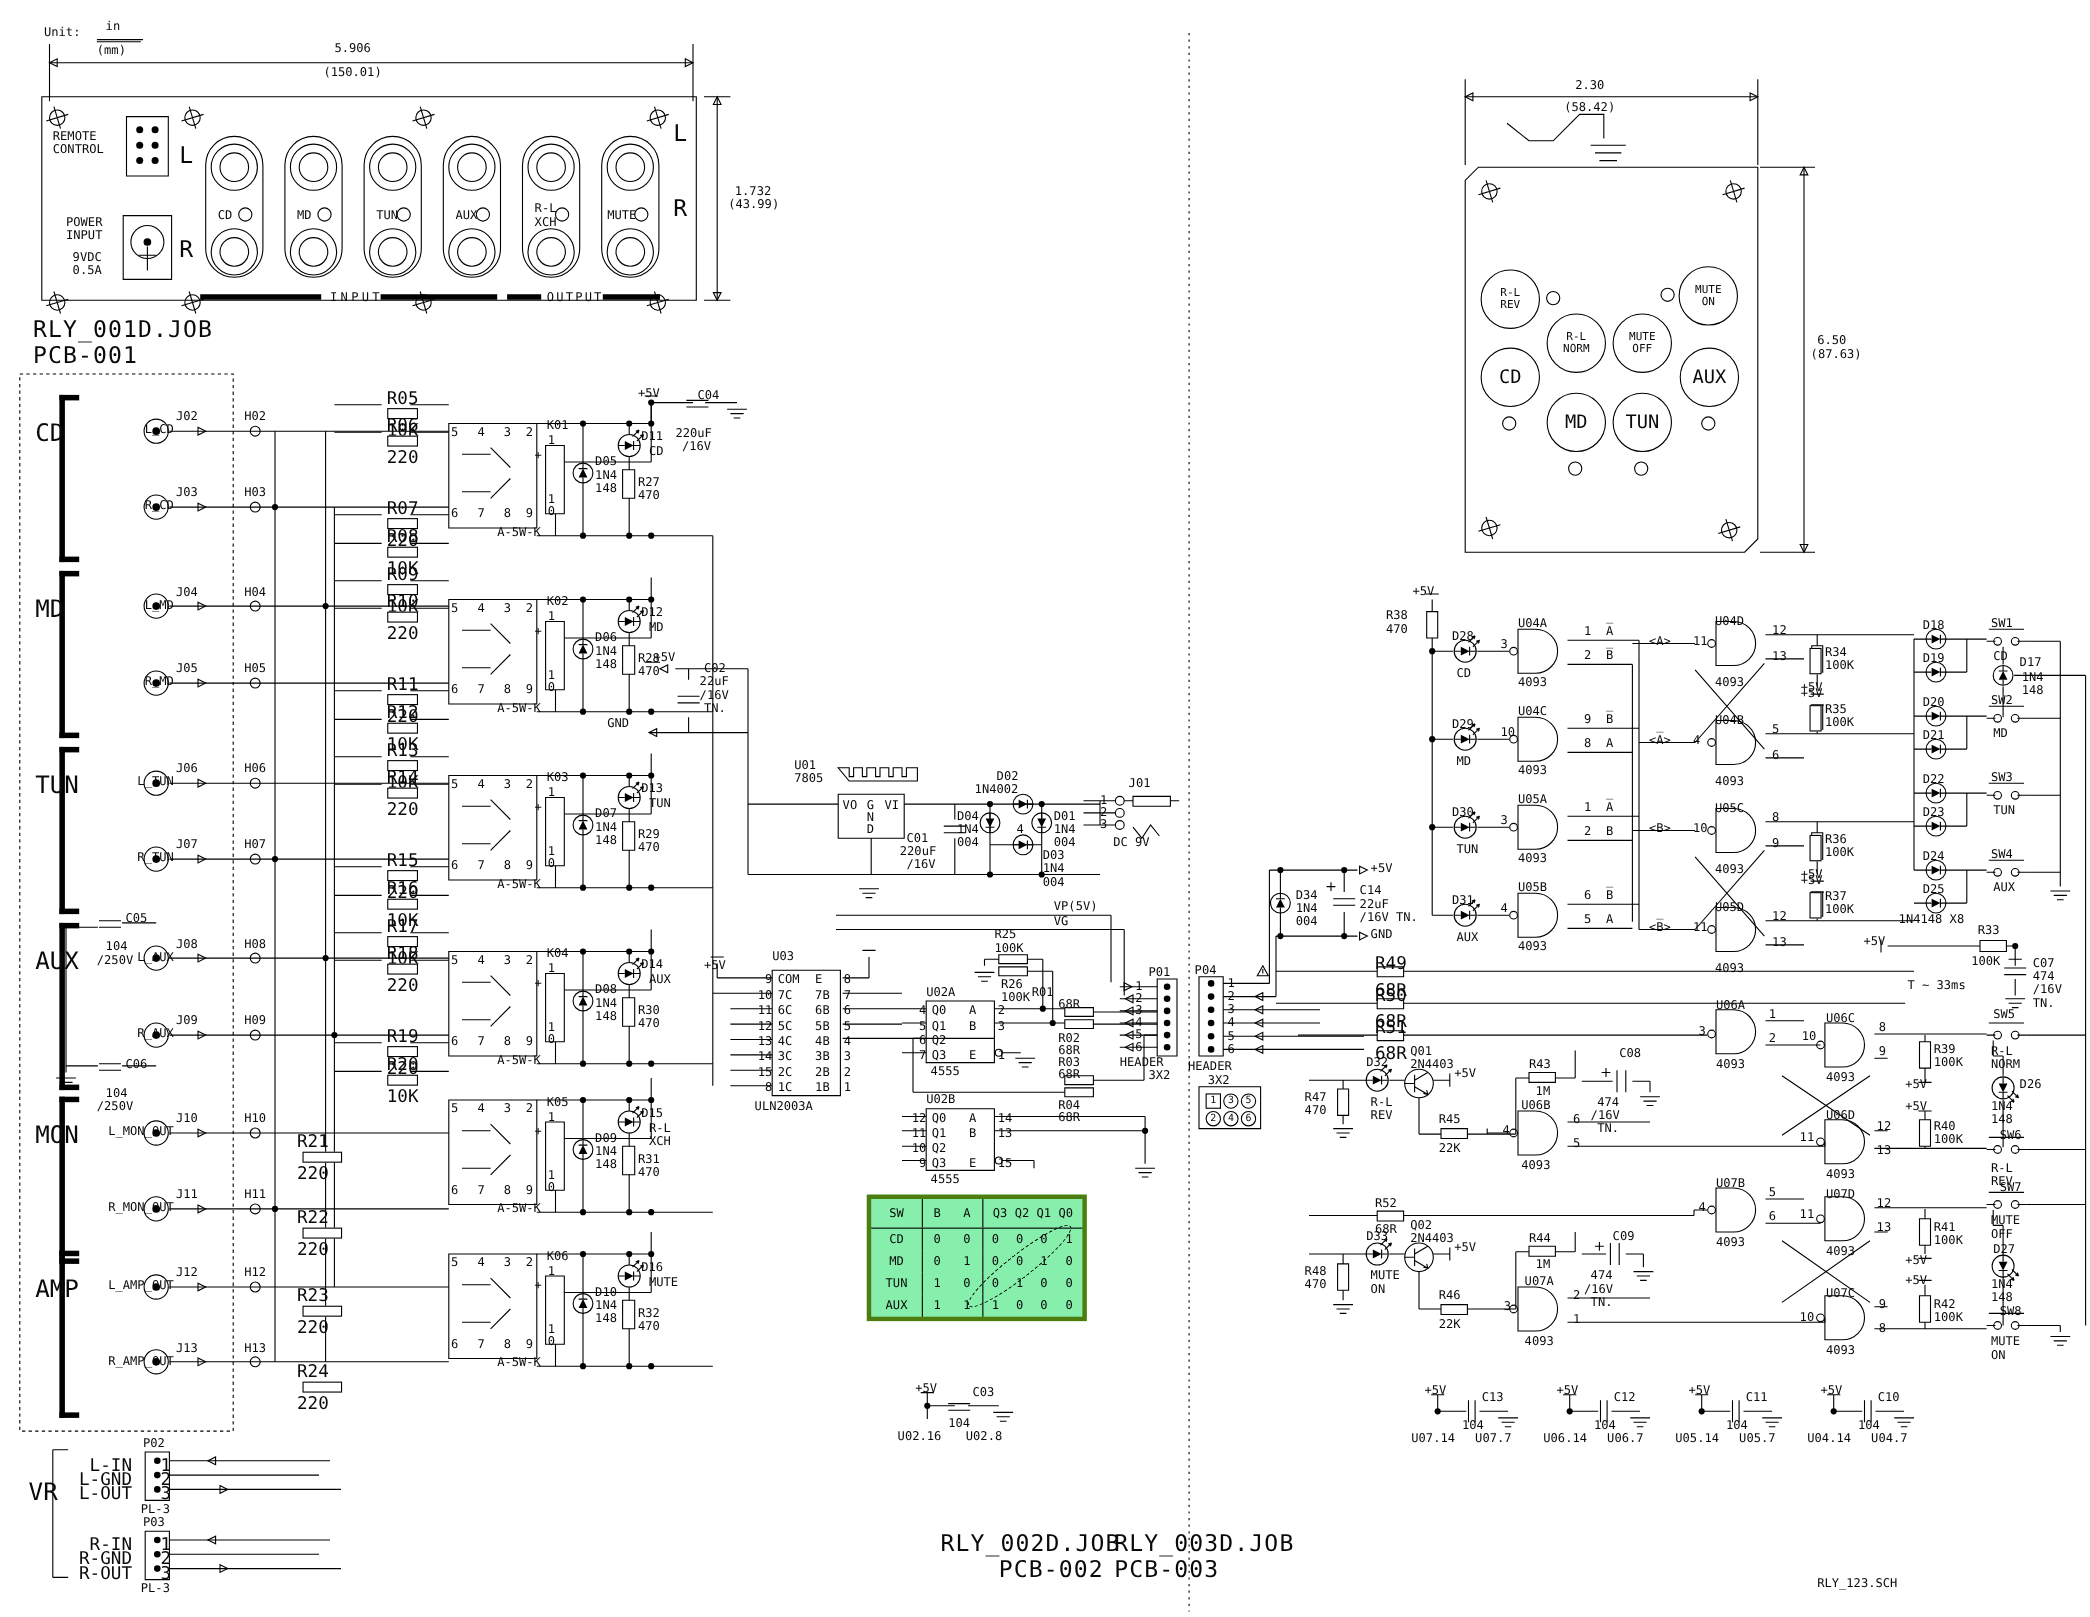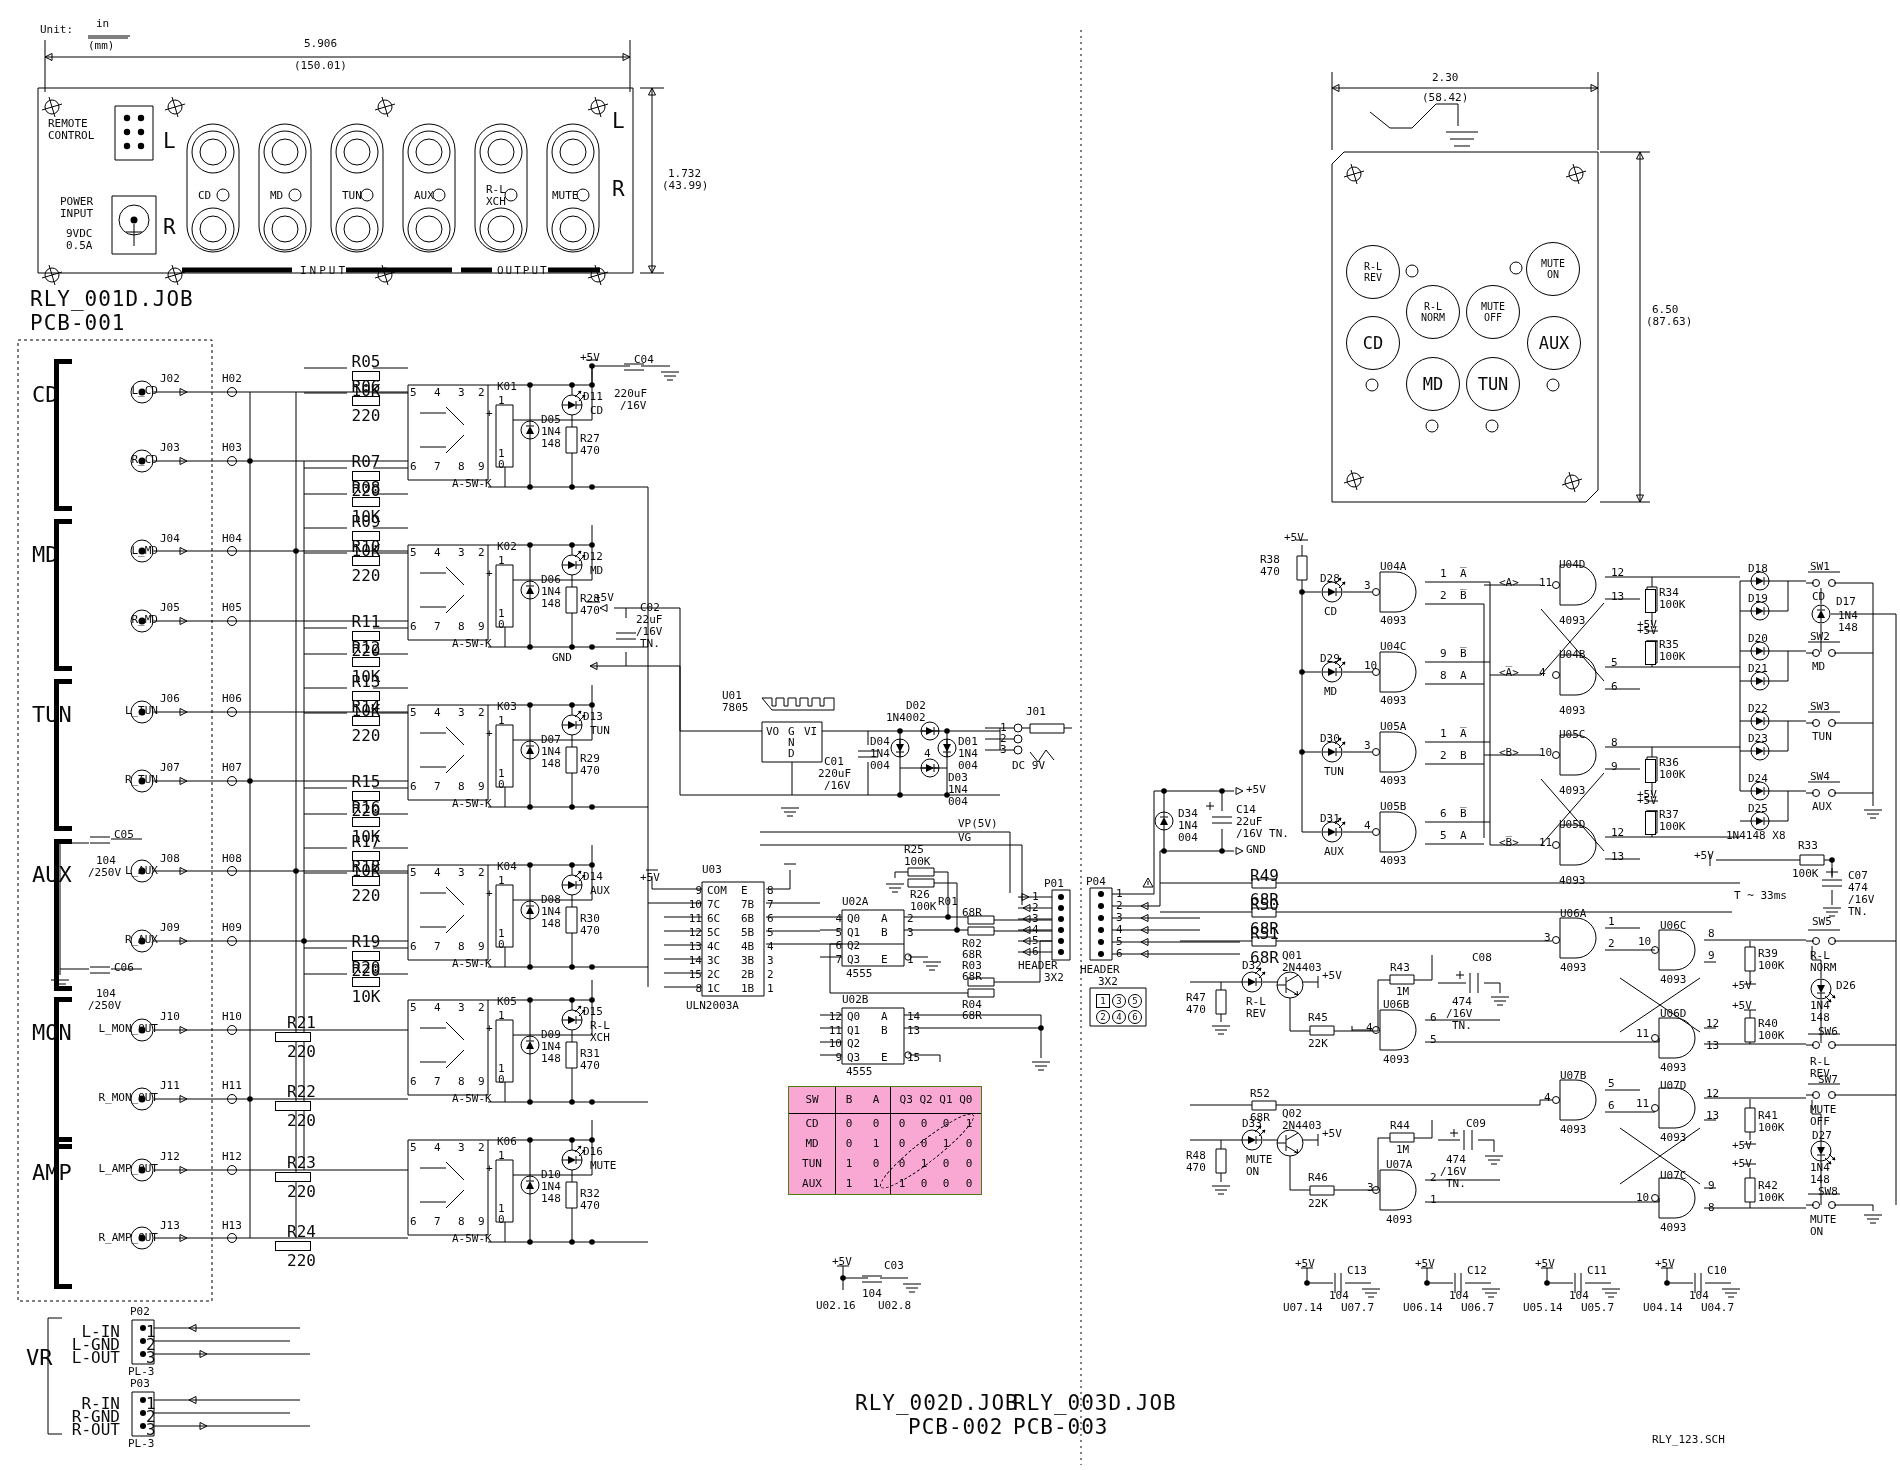--- a/index.html
+++ b/index.html
@@ -18,21 +18,21 @@
   #groups .grp:nth-child(1){top:355px}#groups .grp:nth-child(2){top:515px}
   #groups .grp:nth-child(3){top:675px}#groups .grp:nth-child(4){top:835px}
   #groups .grp:nth-child(5){top:993px}#groups .grp:nth-child(6){top:1133px}
   .gbr{position:absolute;left:24px;top:4px;width:13px;height:142px;border-left:5px solid #000;border-top:5px solid #000;border-bottom:5px solid #000}
   .glab{position:absolute;left:2px;top:26px}
   .jrow{position:absolute;left:0;width:390px;height:40px}
   .jrow.r1{top:17px}.jrow.r2{top:86px}
   .jname{position:absolute;left:0;top:13px;width:128px;text-align:right}
   .jl{position:absolute;left:130px;top:1px}
   .hl{position:absolute;left:192px;top:1px}
-  .rin{position:absolute;left:240px;top:3px;width:46px;text-align:right;display:none}
+  .rin{position:absolute;left:240px;top:18px;width:46px;text-align:left;display:none}
   .rin .bx{margin:0 auto;width:34px;height:8px;border:1px solid #000;background:#fff}
   #groups .grp:nth-child(5) .rin,#groups .grp:nth-child(6) .rin{display:block}
   .gc{position:absolute;left:30px;width:80px;display:none}
   #groups .grp:nth-child(4) .gc{display:block}
   .gc.c1{top:-6px}.gc.c2{top:127px}
   .gc .cn{position:absolute;left:54px;top:0}.gc .cv1{position:absolute;left:36px;top:26px}.gc .cv2{position:absolute;left:28px;top:38px}
   
   #channels .rly{position:absolute;left:340px;width:360px;height:178px}
   #channels .rly:nth-child(1){top:375px}#channels .rly:nth-child(2){top:535px}
   #channels .rly:nth-child(3){top:695px}#channels .rly:nth-child(4){top:855px}
@@ -55,21 +55,21 @@
   .rly .rl{position:absolute;left:240px;top:58px}.rly .rv{position:absolute;left:240px;top:70px}
   
   .chiprows{position:absolute}
   .crow{display:flex;height:14px;font-size:11px}
   .crow .a{width:18px;text-align:right;margin-right:5px}
   .crow .b{width:34px}
   .crow .c{width:26px;text-align:left}
   .crow .d{width:18px}
   #u2arows .crow,#u2brows .crow{height:13.5px}
   
-  #tt{position:absolute;left:788px;top:1086px;border:1px solid #4d7c0f;background:#f9a8d4}
+  #tt{position:absolute;left:788px;top:1086px;border:4px solid #4d7c0f;background:#86efac}
   .ttr{display:flex;height:20px}
   .ttr.h{height:26px;border-bottom:1px solid #000}
   .ttc{font-size:11px;line-height:20px;text-align:center}
   .ttr.h .ttc{line-height:26px}
   .c1{width:46px;border-right:1px solid #000}.c2{width:26px}.c3{width:28px;border-right:1px solid #000}
   .c4,.c5,.c6{width:22px}.c7{width:24px}
   #ellipse{position:absolute;left:868px;top:1140px;width:116px;height:20px;border:1px dashed #000;border-radius:50%;transform:rotate(-38deg)}
   
   #rbtns .rbtn{position:absolute;width:52px;height:52px;border:1px solid #000;border-radius:50%;
      display:flex;flex-direction:column;align-items:center;justify-content:center;font-size:10px;line-height:11px;background:#fff}

